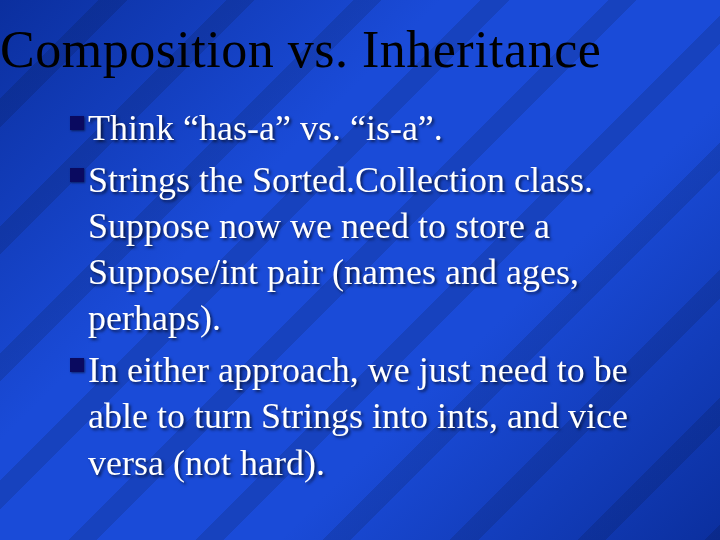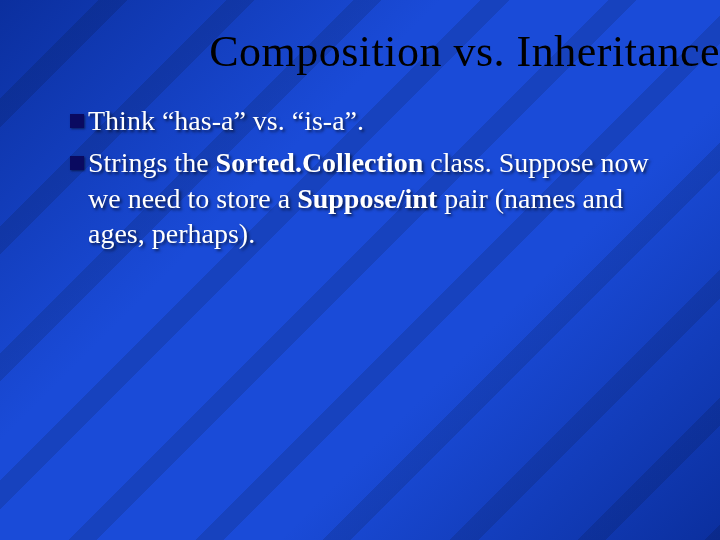--- a/index.html
+++ b/index.html
@@ -26,56 +26,56 @@
       135deg,
       rgba(0,0,0,0) 0px,
       rgba(0,0,0,0) 70px,
       rgba(0,0,0,0.12) 70px,
       rgba(0,0,0,0.12) 90px
     );
     pointer-events: none;
   }
   .title {
     position: relative;
-    text-align: right;
-    font-size: 44px;
+    text-align: left;
+    font-size: 52px;
     color: #000000;
-    padding-top: 26px;
+    padding-top: 20px;
     padding-bottom: 18px;
     font-weight: normal;
     letter-spacing: 0.5px;
   }
   .body {
     position: relative;
     padding: 8px 50px 0 70px;
   }
   ul.bullets {
     list-style: none;
     margin: 0;
     padding: 0;
   }
   ul.bullets > li {
     position: relative;
-    font-size: 28px;
+    font-size: 36px;
     line-height: 1.28;
     margin-bottom: 6px;
     padding-left: 18px;
     text-shadow: 2px 2px 3px rgba(0,0,0,0.6);
   }
   ul.bullets > li::before {
     content: "";
     position: absolute;
     left: 0;
     top: 11px;
     width: 14px;
     height: 14px;
     background: #0a0a60;
     box-shadow: 1px 1px 2px rgba(0,0,0,0.5);
   }
-  .b { font-weight: bold; }
+  .b { font-weight: normal; }
 </style>
 </head>
 <body>
 
 <div class="slide">
   <div class="stripes"></div>
 
   <div class="title">Composition vs. Inheritance</div>
 
   <div class="body">
@@ -83,16 +83,19 @@
 
       <li>
         <span>Think “has-a” vs. “is-a”.</span>
       </li>
 
       <li>
         <span>Strings the </span><span class="b">Sorted.Collection</span><span> class. Suppose now we need to store a </span><span class="b">Suppose/int</span><span> pair (names and ages, perhaps).</span>
       </li>
 
 
+      <li>
+        <span>In either approach, we just need to be able to turn </span><span class="b">Strings</span><span> into </span><span class="b">ints</span><span>, and vice versa (not hard).</span>
+      </li>
 
     </ul>
   </div>
 </div>
 
 </body></html>

